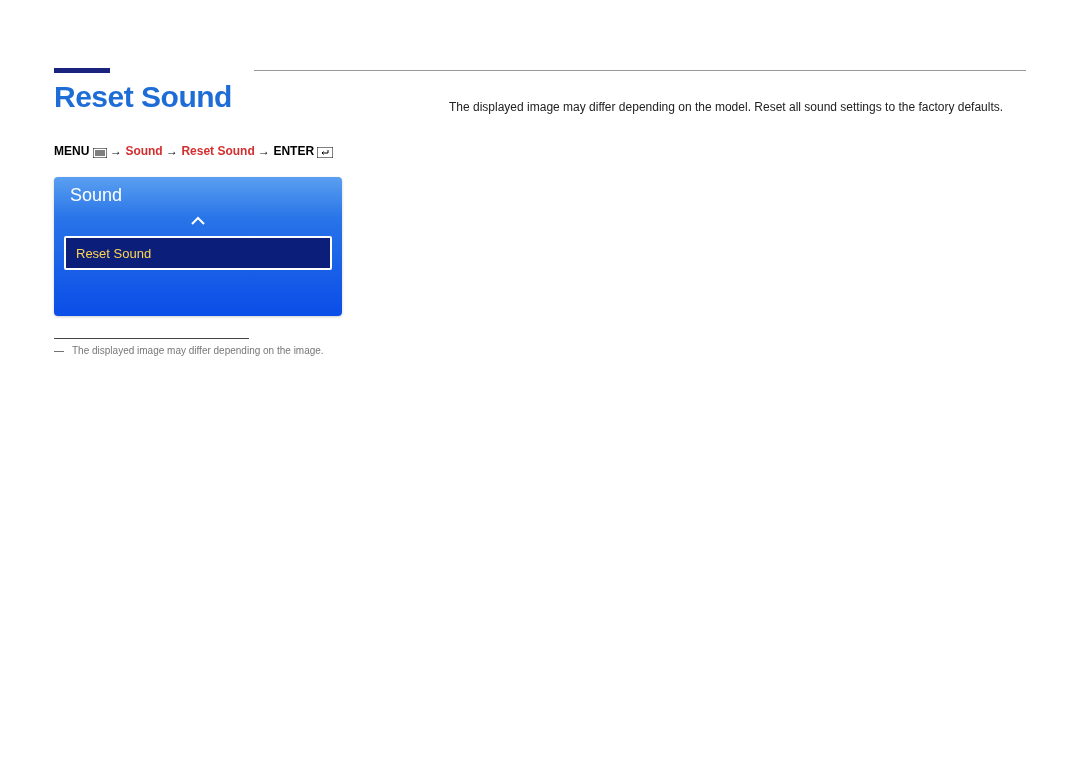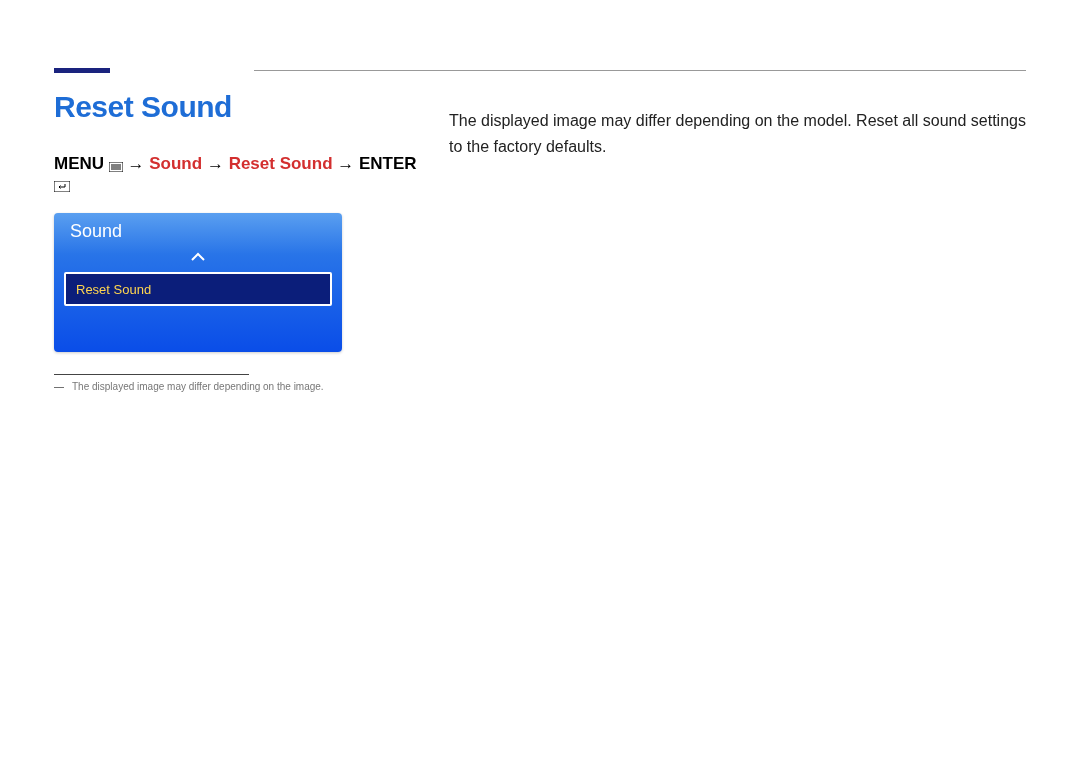--- a/index.html
+++ b/index.html
@@ -29,39 +29,39 @@
       background: #1a237e;
       margin-right: 144px;
     }
     .full-line {
       flex: 1;
       height: 1px;
       background: #999;
     }
     .content {
       display: flex;
-      margin-top: 30px;
+      margin-top: 20px;
     }
     .left-col {
       width: 395px;
       padding-right: 20px;
     }
     .right-col {
       flex: 1;
       padding-top: 18px;
     }
     .page-title {
       font-size: 30px;
       font-weight: bold;
       color: #1e6dd6;
       margin-bottom: 30px;
       letter-spacing: -0.5px;
     }
     .breadcrumb {
-      font-size: 17px;
+      font-size: 12px;
       font-weight: bold;
       color: #000;
       margin-bottom: 18px;
     }
     .breadcrumb .highlight {
       color: #d32f2f;
     }
     .menu-icon, .enter-icon {
       display: inline-block;
       vertical-align: middle;
@@ -109,21 +109,21 @@
     .footnote {
       font-size: 10px;
       color: #777;
       display: flex;
       gap: 8px;
     }
     .footnote-dash {
       color: #444;
     }
     .description-text {
-      font-size: 16px;
+      font-size: 12px;
       color: #222;
       line-height: 1.6;
     }
   </style>
 </head>
 <body>
 
 <div class="top-bar">
   <div class="accent-bar"></div>
   <div class="full-line"></div>

